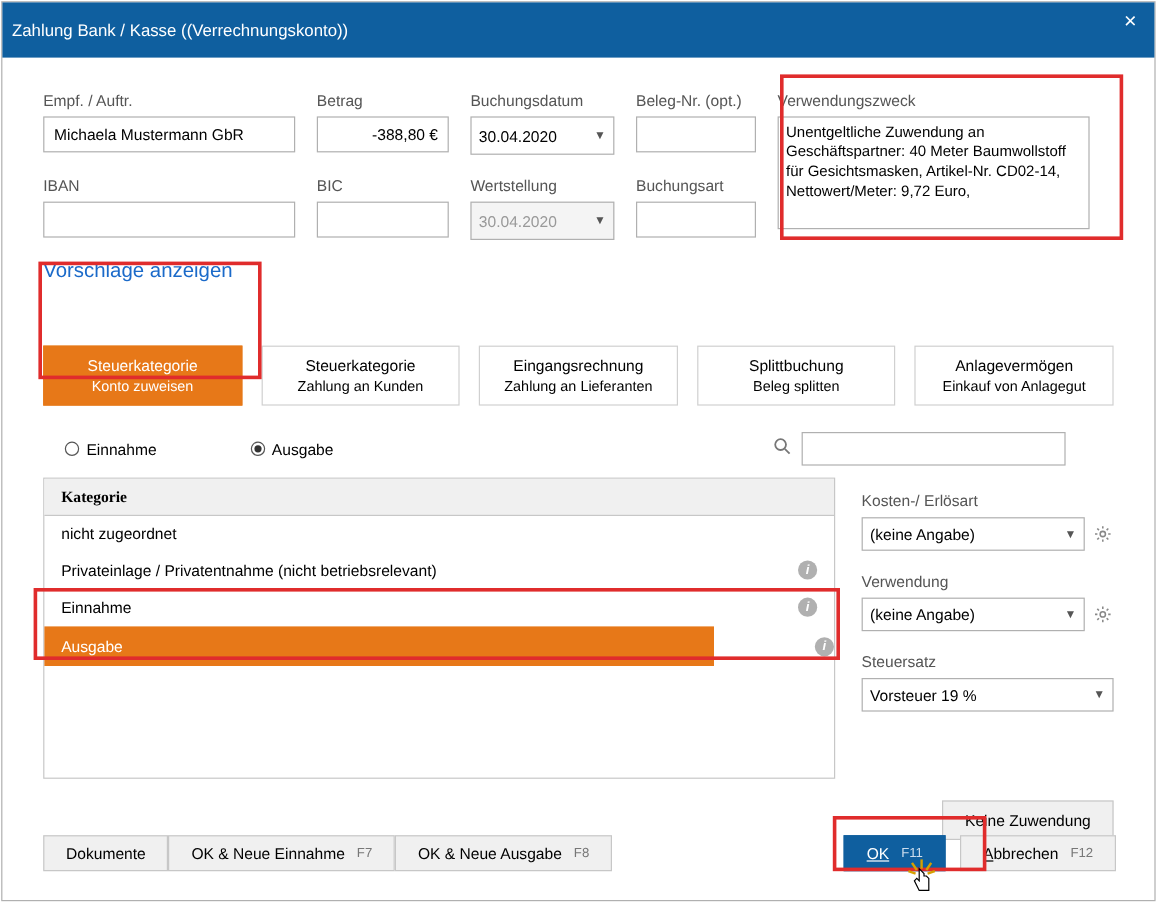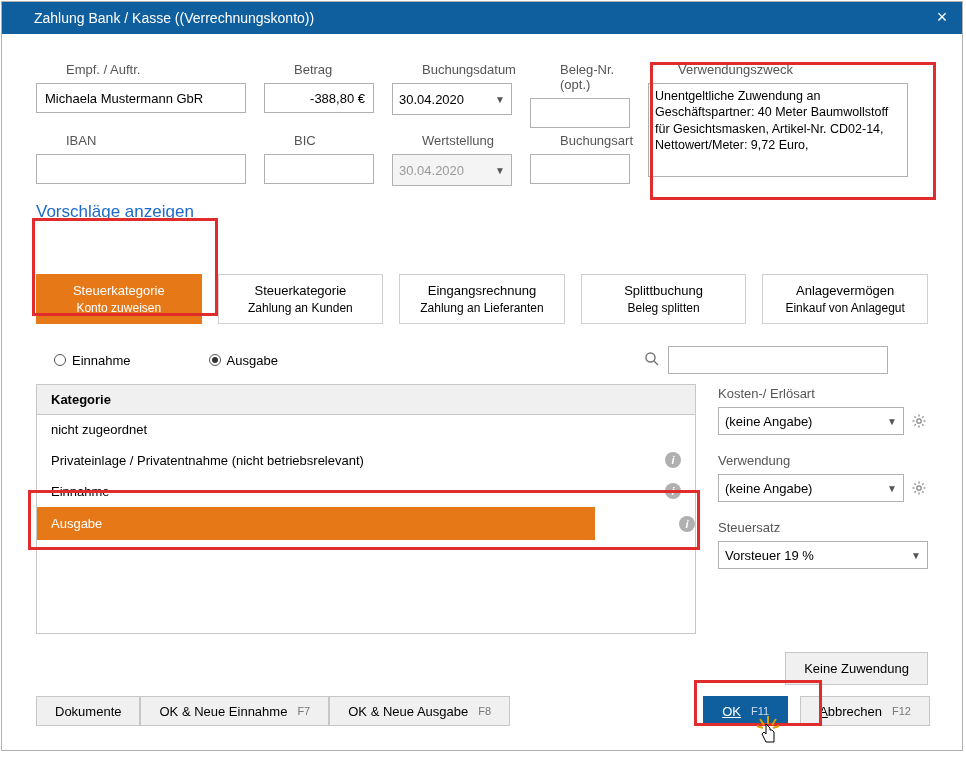--- a/index.html
+++ b/index.html
@@ -1,23 +1,23 @@
 <!DOCTYPE html>
 <html><head>
 <meta charset="utf-8">
 <style>
 * { box-sizing: border-box; margin: 0; padding: 0; font-family: "Segoe UI", Arial, sans-serif; }
 body { background: #fff; width: 966px; height: 758px; position: relative; overflow: hidden; }
 .window { border: 1px solid #b0b0b0; width: 962px; height: 750px; margin: 1px; background: #fff; }
-.titlebar { background: #0f5f9f; color: #fff; height: 32px; display: flex; align-items: center; padding-left: 32px; font-size: 14px; position: relative; }
+.titlebar { background: #0f5f9f; color: #fff; height: 46px; display: flex; align-items: center; padding-left: 8px; font-size: 14px; position: relative; }
 .titlebar .close { position: absolute; right: 0; top: 0; width: 40px; height: 30px; display: flex; align-items: center; justify-content: center; font-size: 18px; font-weight: normal; cursor: pointer; }
 .content { padding: 28px 34px 12px 34px; }
 .row1 { display: flex; gap: 18px; margin-bottom: 12px; }
 .fld { display: flex; flex-direction: column; }
-.lbl { font-size: 13px; color: #555; margin-bottom: 6px; margin-left: 30px; }
+.lbl { font-size: 13px; color: #555; margin-bottom: 6px; }
 .txt { border: 1px solid #b0b0b0; height: 30px; padding: 4px 8px; font-size: 13px; background: #fff; }
 .txt.right { text-align: right; }
 .sel { border: 1px solid #b0b0b0; height: 32px; padding: 4px 6px; font-size: 13px; display: flex; align-items: center; justify-content: space-between; background: #fff; }
 .sel.dis { background: #f4f4f4; color: #999; }
 .carrot { font-size: 10px; color: #555; }
 .txtarea-wrap { position: relative; }
 .txtarea { border: 1px solid #b0b0b0; width: 260px; height: 94px; padding: 4px 16px 4px 6px; font-size: 12.5px; line-height: 1.3; resize: none; background: #fff; overflow-y: scroll; }
 .row2 { display: flex; gap: 18px; margin-bottom: 16px; }
 .link { color: #1b6ac9; font-size: 17px; margin-bottom: 8px; cursor: pointer; }
 .pillrow { display: flex; gap: 16px; margin-bottom: 22px; }
@@ -27,30 +27,30 @@
 .hl-red { position: absolute; border: 3px solid #e02c2c; pointer-events: none; }
 .radio-row { display: flex; align-items: center; gap: 18px; margin-bottom: 10px; padding-left: 18px; }
 .radio-row .radio { display: flex; align-items: center; gap: 6px; font-size: 13px; }
 .radio-row .radio .dot { width: 12px; height: 12px; border: 1px solid #555; border-radius: 50%; display: flex; align-items: center; justify-content: center; }
 .radio-row .radio .dot .inner { width: 6px; height: 6px; background: #333; border-radius: 50%; }
 .search-wrap { margin-left: auto; display: flex; align-items: center; gap: 8px; margin-right: 40px; }
 .search-wrap .icon { color: #888; font-size: 15px; }
 .search-input { border: 1px solid #b0b0b0; width: 220px; height: 28px; padding: 2px 6px; font-size: 13px; }
 .main-flex { display: flex; gap: 22px; }
 .cat-table { flex: 1; border: 1px solid #c7c7c7; }
-.cat-head { background: #f0f0f0; border-bottom: 1px solid #c7c7c7; padding: 7px 14px; font-size: 13px; font-weight: 600; }
+.cat-head { background: #f0f0f0; border-bottom: 1px solid #c7c7c7; padding: 7px 14px; font-size: 13px; font-weight: 600; font-family: Liberation Serif, serif; }
 .cat-row { display: flex; align-items: center; padding: 7px 14px; font-size: 13px; border-bottom: 1px solid transparent; cursor: pointer; }
 .cat-row .info { margin-left: auto; width: 16px; height: 16px; border-radius: 50%; background: #b0b0b0; color: #fff; font-size: 11px; display: flex; align-items: center; justify-content: center; font-style: italic; font-weight: bold; }
 .cat-row.selected-wrap { position: relative; padding: 0; }
 .cat-row.selected-wrap .inner-sel { display: flex; align-items: center; padding: 9px 14px; background: #e77818; color: #fff; width: calc(100% - 100px); }
 .cat-row.selected-wrap .right-part { width: 100px; display: flex; align-items: center; justify-content: center; }
 .cat-row.selected-wrap .right-part .info { background: #b0b0b0; color: #fff; }
 .cat-spacer { height: 92px; }
 .right-col { width: 210px; }
-.rc-lbl { font-size: 13px; color: #555; margin-bottom: 6px; margin-top: 2px; }
+.rc-lbl { font-size: 13px; color: #555; margin-bottom: 6px; margin-top: 12px; }
 .rc-sel-row { display: flex; align-items: center; gap: 6px; margin-bottom: 18px; }
 .rc-sel { border: 1px solid #b0b0b0; height: 28px; flex: 1; padding: 4px 6px; font-size: 13px; display: flex; align-items: center; justify-content: space-between; background: #fff; }
 .gear { width: 18px; height: 18px; color: #888; font-size: 16px; display: flex; align-items: center; justify-content: center; cursor: pointer; }
 .btn-keine { border: 1px solid #c7c7c7; background: #f0f0f0; padding: 8px 18px; font-size: 13px; cursor: pointer; }
 .footer { position: absolute; bottom: 32px; left: 36px; right: 36px; display: flex; align-items: center; }
 .fbtn { border: 1px solid #c7c7c7; background: #f0f0f0; height: 30px; padding: 0 18px; font-size: 13px; display: flex; align-items: center; gap: 10px; cursor: pointer; }
 .fbtn .key { font-size: 11px; color: #777; }
 .fbtn.primary { background: #0f5f9f; color: #fff; border: 1px solid #0f5f9f; }
 .fbtn.primary .key { color: #cde; }
 .fbtn.primary .u { text-decoration: underline; }

